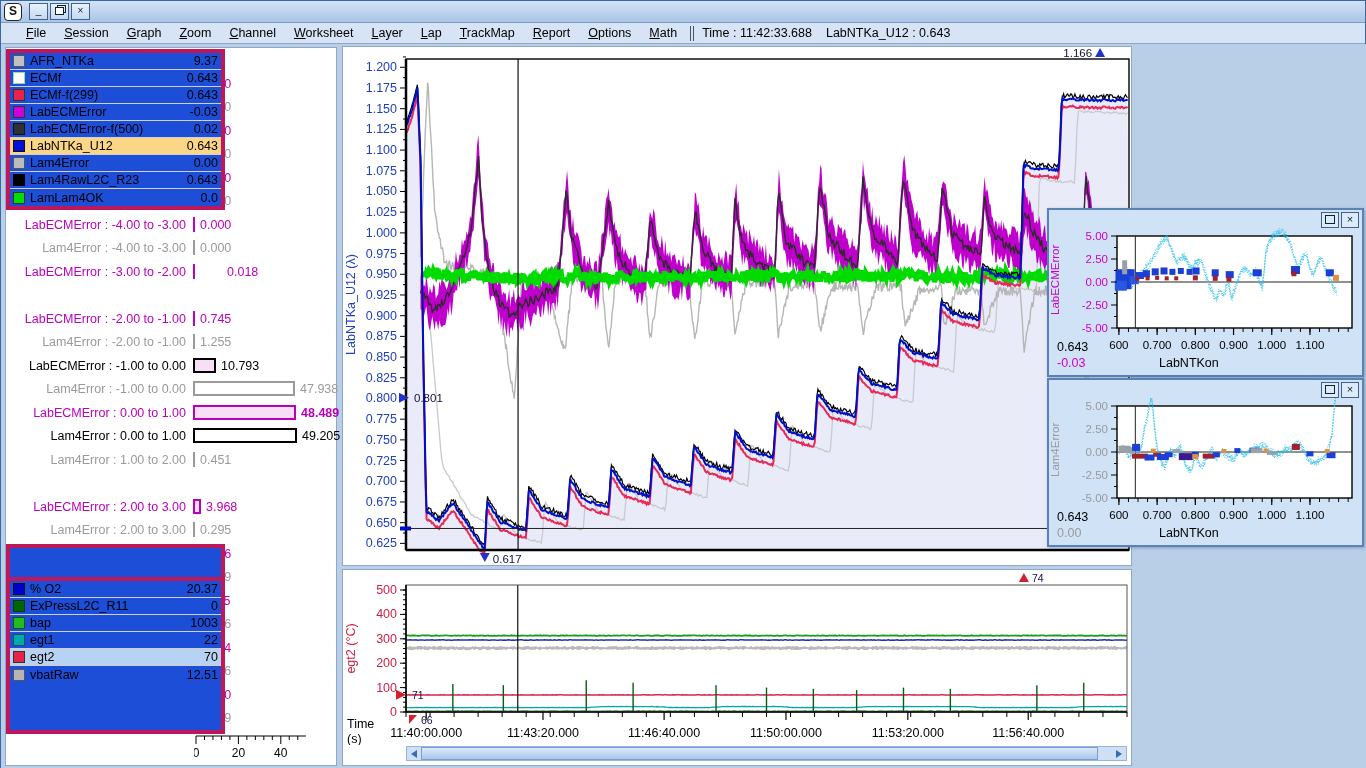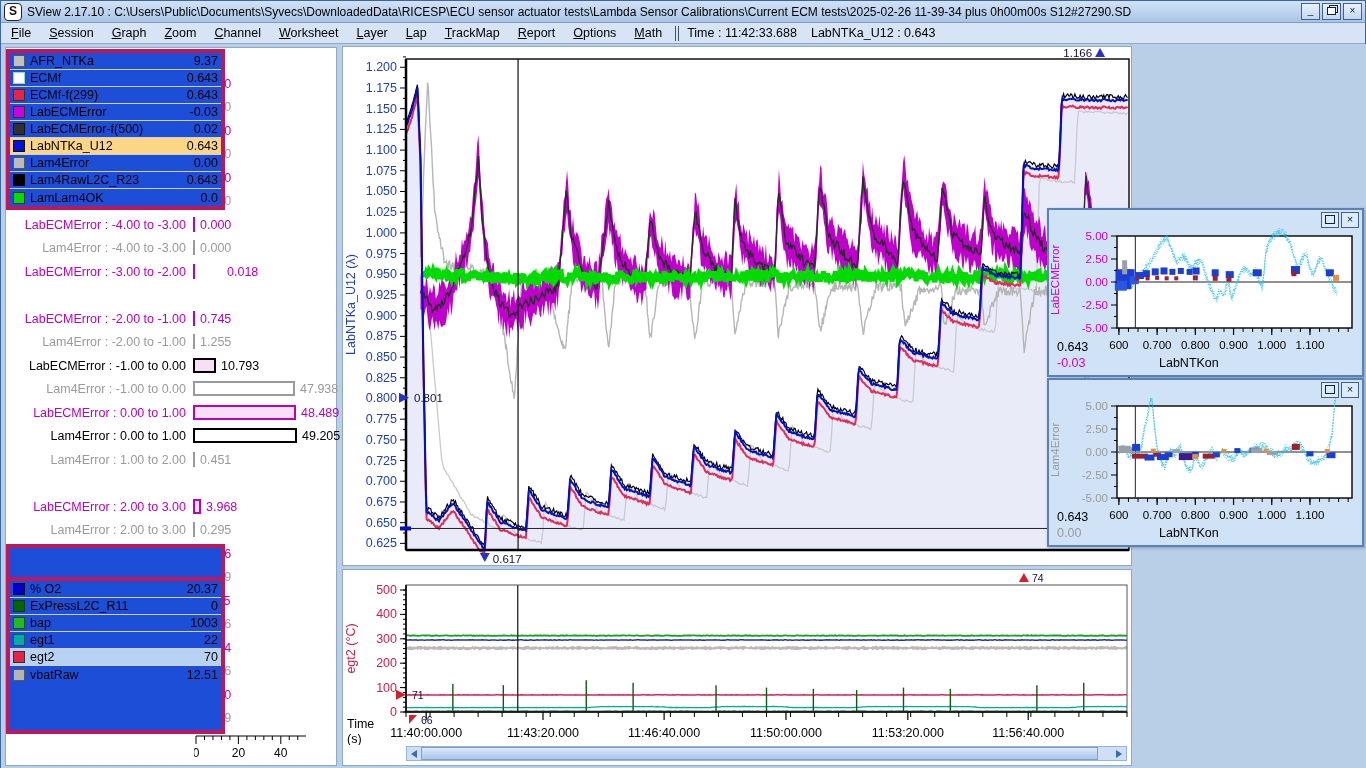--- a/index.html
+++ b/index.html
@@ -11,21 +11,21 @@
             display:flex;align-items:center;padding:0 3px;box-sizing:border-box;}
   #app-icon{width:16px;height:16px;border:1px solid #222;border-radius:4px;background:#fff;
             color:#111;font-weight:bold;font-size:12px;line-height:15px;text-align:center;margin-right:5px;flex:none;}
   #title-text{font-size:12px;color:#000;white-space:nowrap;overflow:hidden;flex:1;}
   .winbtn{width:17px;height:15px;border:1px solid #44608c;background:linear-gradient(#e8f1fb,#c3d8f0);
           margin-left:2px;font-size:10px;line-height:13px;text-align:center;color:#123;flex:none;position:relative;cursor:default;}
   .winbtn .rest{position:absolute;left:4px;top:3px;width:7px;height:6px;border:1px solid #123;background:#fff;}
   .winbtn .rest2{position:absolute;left:6px;top:1px;width:7px;height:6px;border:1px solid #123;}
   
   #menubar{height:21px;background:#d6e4f5;border-bottom:1px solid #8fa8c8;display:flex;align-items:center;
-           font-size:12.5px;color:#000;padding-left:1px;box-sizing:border-box;}
+           font-size:12.5px;color:#000;padding-left:16px;box-sizing:border-box;}
   .menu-item{padding:2px 9px;cursor:default;}
   .menu-item u{text-decoration:underline;}
   #menu-sep{width:2px;height:15px;border-left:1px solid #456;border-right:1px solid #456;margin:0 8px 0 4px;}
   .status-text{font-size:12.5px;padding-right:14px;white-space:nowrap;}
   
   #desktop{position:absolute;top:43px;left:0;width:1366px;height:725px;background:#b9cfe8;}
   .panel{position:absolute;background:#fff;border:1px solid #8fa8c8;box-sizing:border-box;}
   
   #left-panel{left:4px;top:3px;width:332px;height:719px;padding:24px 0 0 2px;}
   .hpair{height:46px;margin-bottom:1px;}
@@ -66,21 +66,20 @@
   .fw-xlabel{position:absolute;left:110px;top:146px;font-size:12.5px;color:#000;}
   .fw-v1{position:absolute;left:8px;top:130px;font-size:12.5px;color:#000;}
   .fw-v2{position:absolute;left:8px;top:146px;font-size:12.5px;}
 </style>
 </head>
 <body>
 
 <div id="app">
   <div id="titlebar">
     <div id="app-icon">S</div>
-    <div id="title-text">SView 2.17.10  :  C:\Users\Public\Documents\Syvecs\DownloadedData\RICESP\ECU sensor actuator tests\Lambda Sensor Calibrations\Current ECM tests\2025-02-26 11-39-34 plus 0h00m00s S12#27290.SD</div>
     <div class="winbtn">_</div>
     <div class="winbtn">
         <span class="rest2"></span>
         <span class="rest"></span>
       </div>
     <div class="winbtn">×</div>
   </div>
   <div id="menubar">
     <span id="menu-items"><span class="menu-item"><u>F</u>ile</span><span class="menu-item"><u>S</u>ession</span><span class="menu-item"><u>G</u>raph</span><span class="menu-item"><u>Z</u>oom</span><span class="menu-item"><u>C</u>hannel</span><span class="menu-item"><u>W</u>orksheet</span><span class="menu-item"><u>L</u>ayer</span><span class="menu-item"><u>L</u>ap</span><span class="menu-item"><u>T</u>rackMap</span><span class="menu-item"><u>R</u>eport</span><span class="menu-item"><u>O</u>ptions</span><span class="menu-item"><u>M</u>ath</span></span>
     <span id="menu-sep"></span>
@@ -167,21 +166,21 @@
             <div class="hline">
               <span class="hlabel" style="color: rgb(154, 154, 154);">Lam4Error : -1.00 to 0.00</span>
               <span class="hbar" style="width: 102px; border: 2px solid rgb(154, 154, 154); background: rgb(255, 255, 255);"></span>
               <span class="hval" style="color: rgb(154, 154, 154);">47.938</span>
             </div>
           </div>
           <div class="hpair">
             <div class="hline">
               <span class="hlabel" style="color: rgb(187, 0, 187);">LabECMError : 0.00 to 1.00</span>
               <span class="hbar" style="width: 103px; border: 2px solid rgb(187, 0, 187); background: rgb(248, 223, 248);"></span>
-              <span class="hval" style="color: rgb(187, 0, 187);">48.489</span>
+              <span class="hval" style="color: rgb(187, 0, 187); font-weight: bold;">48.489</span>
             </div>
             <div class="hline">
               <span class="hlabel" style="color: rgb(0, 0, 0);">Lam4Error : 0.00 to 1.00</span>
               <span class="hbar" style="width: 104px; border: 2px solid rgb(0, 0, 0); background: rgb(255, 255, 255);"></span>
               <span class="hval" style="color: rgb(0, 0, 0);">49.205</span>
             </div>
           </div>
           <div class="hpair">
             <div class="hline">
               <span class="hlabel" style="color: rgb(154, 154, 154);">Lam4Error : 1.00 to 2.00</span>

